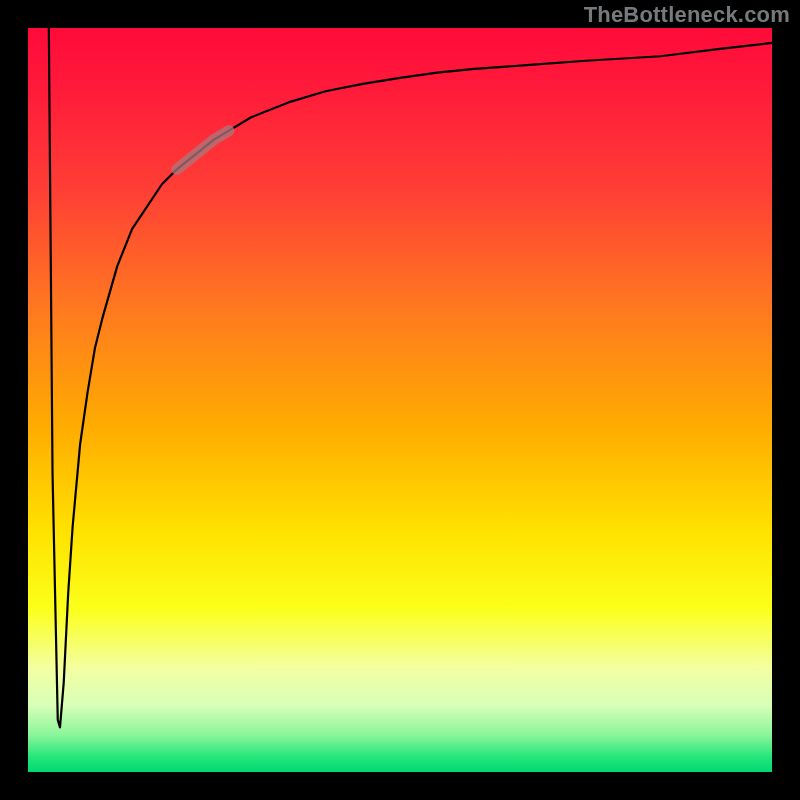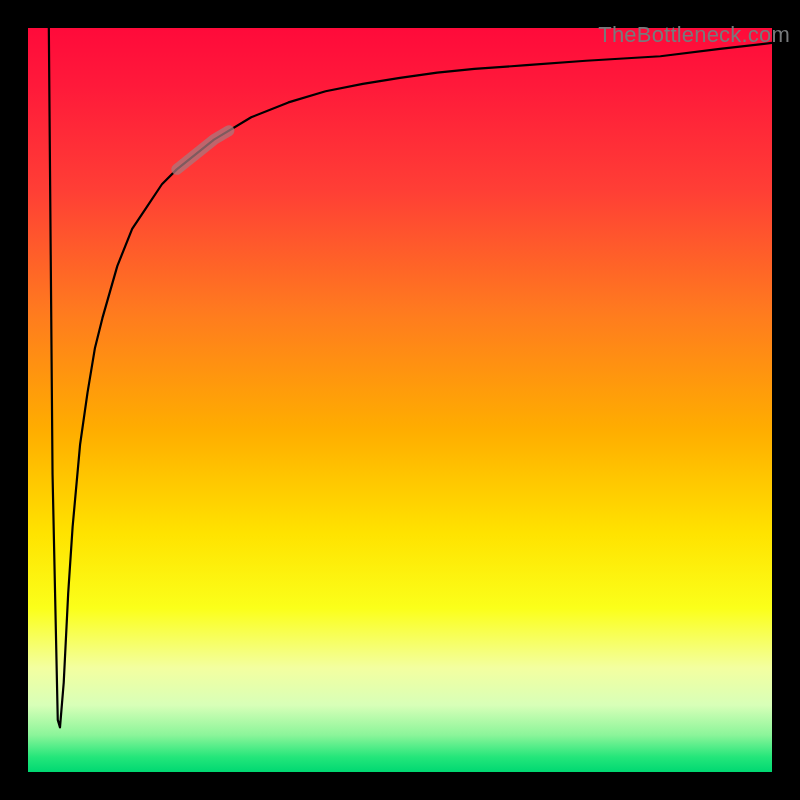--- a/index.html
+++ b/index.html
@@ -51,24 +51,23 @@
     width: 100%;
     height: 100%;
     overflow: visible;
   }
   .watermark {
     position: absolute;
     top: 2px;
     right: 10px;
     color: #777a7c;
     font-size: 22px;
-    font-weight: 400;
+    font-weight: 700;
     letter-spacing: 0.2px;
     user-select: none;
-    margin-top: 20px;
   }
 </style>
 </head>
 <body>
 
 <div class="frame">
 
   <div class="plot-area">
     <div class="gradient-bg"></div>
     <svg class="curve" viewBox="0 0 744 744" preserveAspectRatio="none">

